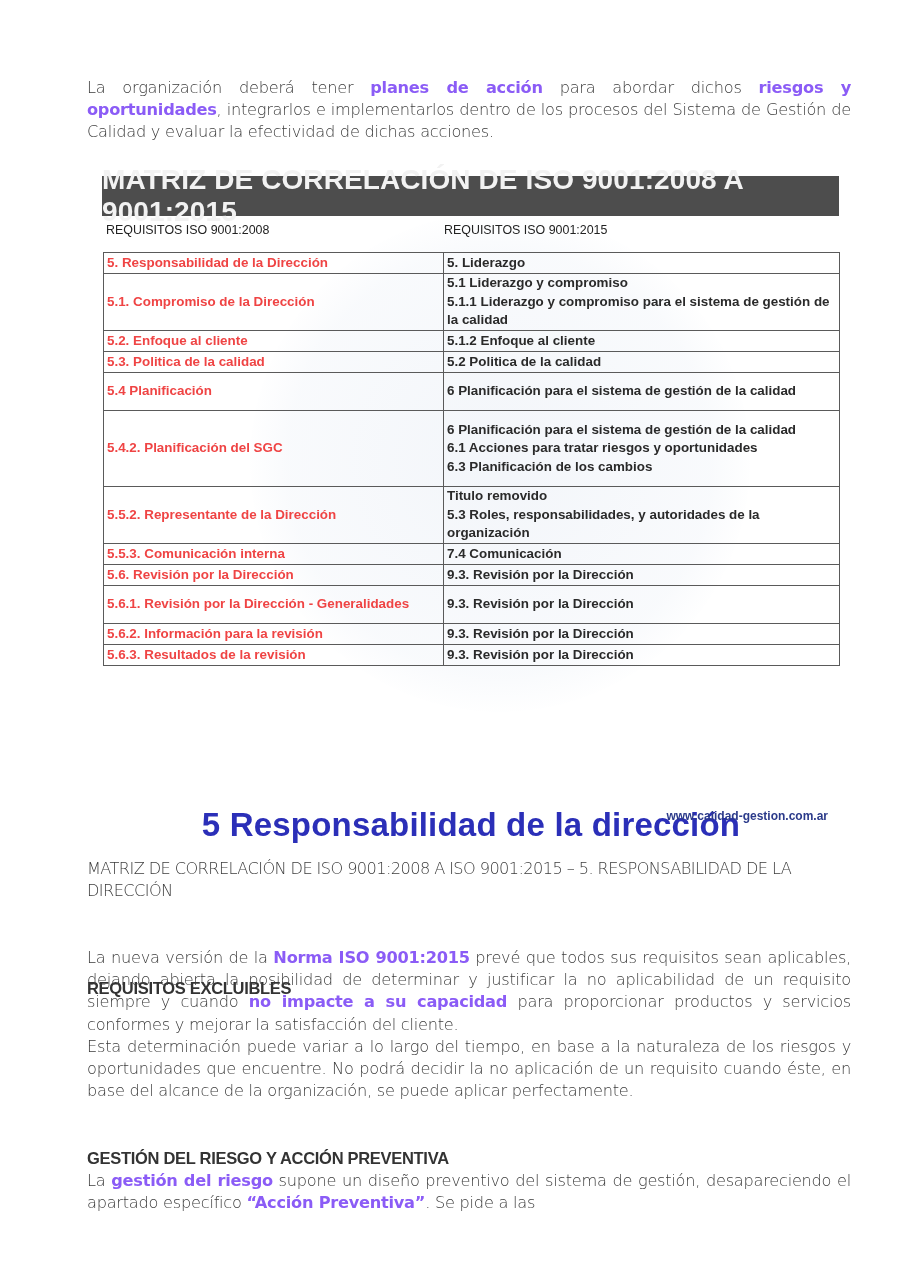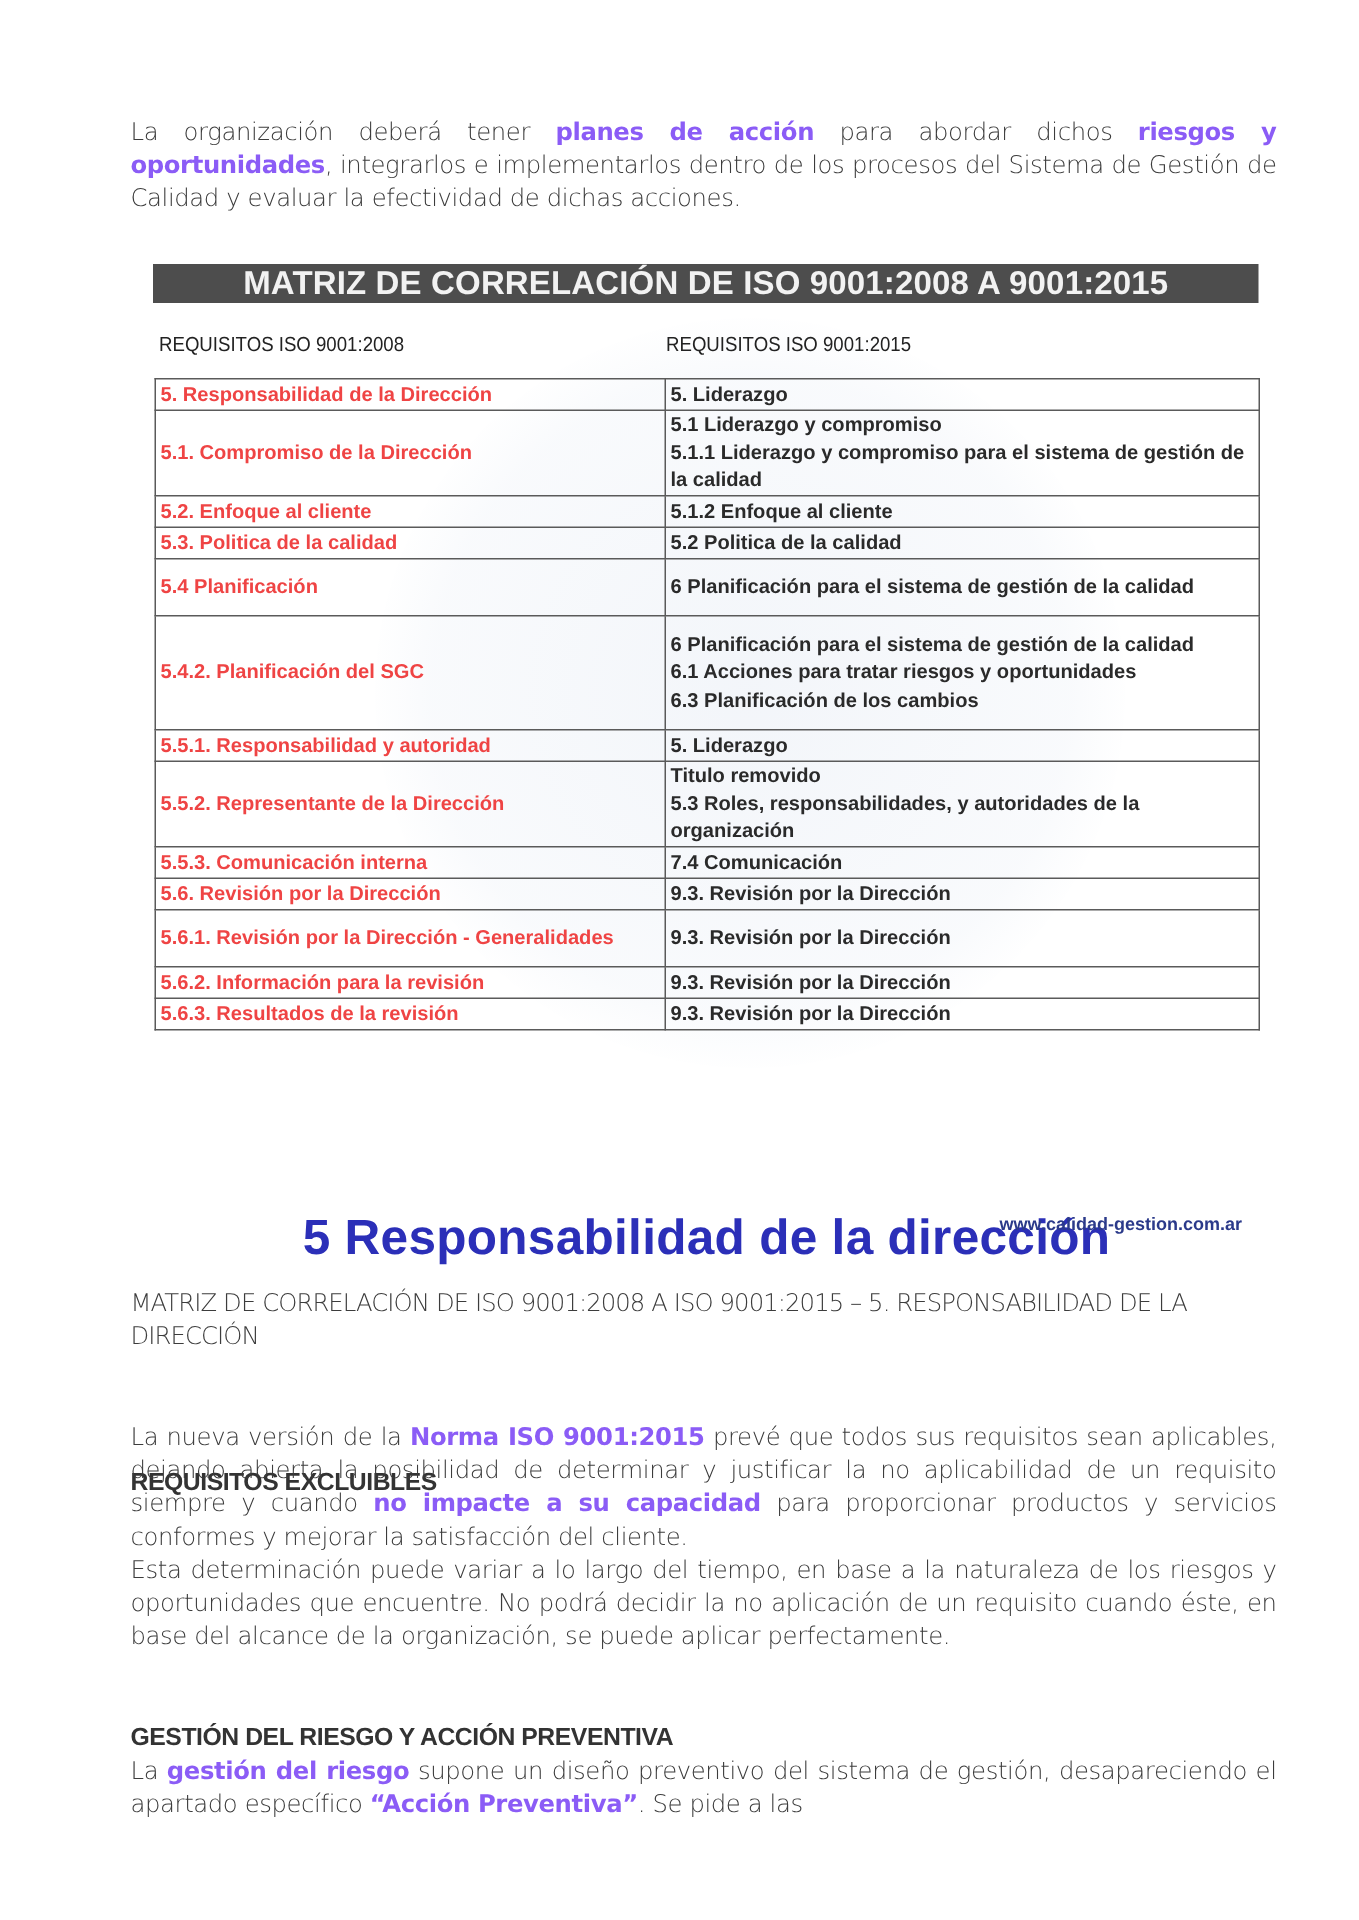--- a/index.html
+++ b/index.html
@@ -21,23 +21,23 @@
     
     .figure {
       position: absolute; left: 100px; top: 172px; width: 742px; height: 660px;
       background: #ffffff;
     }
     .watermark {
       position: absolute; left: 150px; top: 40px; width: 500px; height: 500px;
       border-radius: 50%; background: radial-gradient(circle, rgba(220,228,240,0.35) 0%, rgba(230,236,245,0.25) 60%, rgba(255,255,255,0) 72%);
     }
     .banner {
-      position: absolute; left: 2px; top: 4px; width: 737px; height: 26px;
+      position: absolute; left: 2px; top: 4px; width: 737px; height: 40px;
       background: #4d4d4d; color: #f2f2f2;
-      font-family: "Liberation Sans", sans-serif; font-weight: bold; font-size: 22px;
+      font-family: "Liberation Sans", sans-serif; font-weight: bold; font-size: 28px;
       display: flex; align-items: center; justify-content: center; letter-spacing: 0.1px;
     }
     .col-head {
       position: absolute; top: 50px; font-family: "Liberation Sans", sans-serif;
       font-size: 13.5px; color: #222; transform: scaleX(0.92); transform-origin: left;
     }
     table.matrix {
       position: absolute; left: 3px; top: 80px; width: 737px;
       border-collapse: collapse; font-family: "Liberation Sans", sans-serif;
       font-size: 13.4px; color: #2a2a2a;
@@ -104,26 +104,20 @@
           </td>
         </tr>
         <tr style="height: 76px;">
           <td class="c1">5.4.2. Planificación del SGC</td>
           <td class="c2">
             <div>6 Planificación para el sistema de gestión de la calidad</div>
             <div>6.1 Acciones para tratar riesgos y oportunidades</div>
             <div>6.3 Planificación de los cambios</div>
           </td>
         </tr>
-        <tr style="height: 21px;">
-          <td class="c1">5.5.1. Responsabilidad y autoridad</td>
-          <td class="c2">
-            <div>5. Liderazgo</div>
-          </td>
-        </tr>
         <tr style="height: 57px;">
           <td class="c1">5.5.2. Representante de la Dirección</td>
           <td class="c2">
             <div>Titulo removido</div>
             <div>5.3 Roles, responsabilidades, y autoridades de la organización</div>
           </td>
         </tr>
         <tr style="height: 21px;">
           <td class="c1">5.5.3. Comunicación interna</td>
           <td class="c2">

